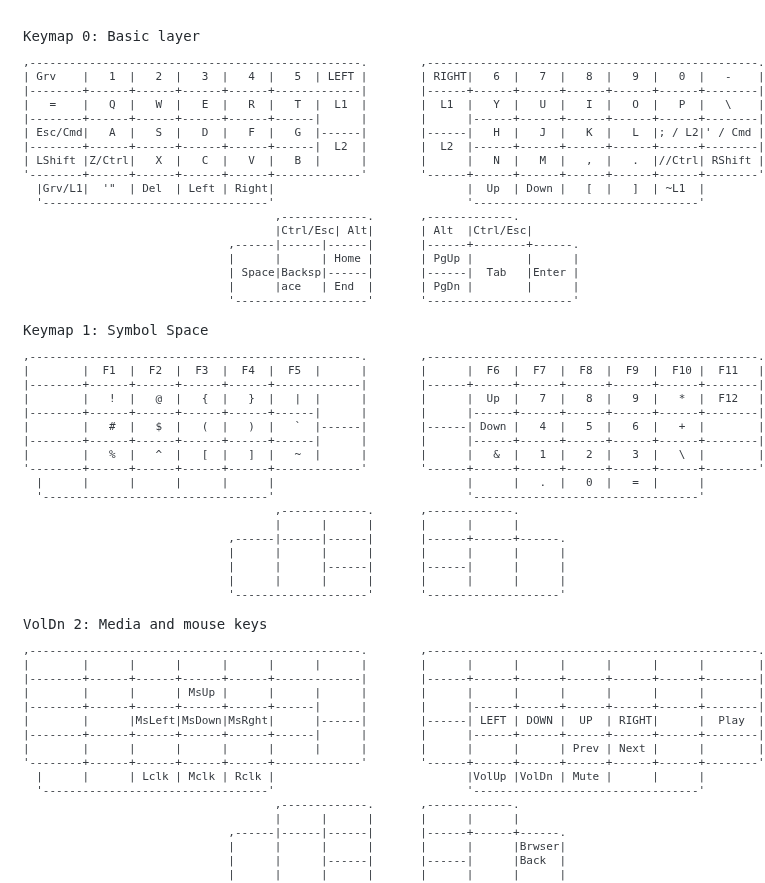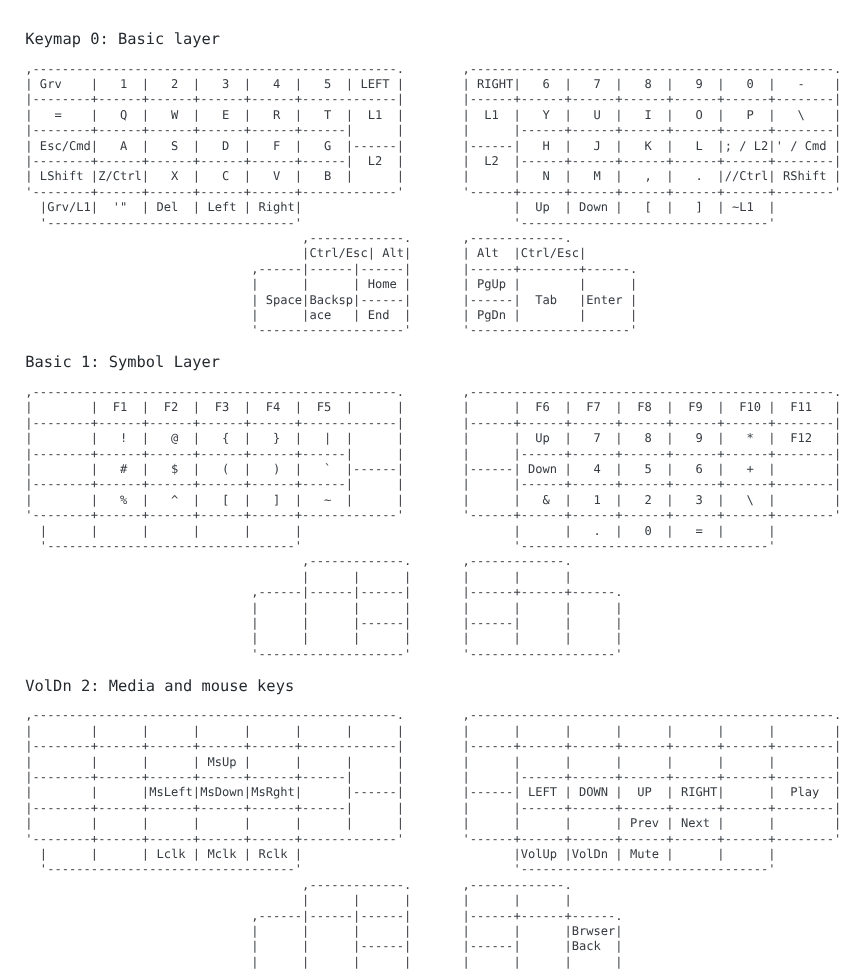--- a/index.html
+++ b/index.html
@@ -57,21 +57,21 @@
                                       ,-------------.       ,-------------.
                                       |Ctrl/Esc| Alt|       | Alt  |Ctrl/Esc|
                                ,------|------|------|       |------+--------+------.
                                |      |      | Home |       | PgUp |        |      |
                                | Space|Backsp|------|       |------|  Tab   |Enter |
                                |      |ace   | End  |       | PgDn |        |      |
                                '--------------------'       '----------------------'</pre>
   </section>
 
   <section class="keymap-section">
-    <div class="section-title">Basic 1: Symbol Layer</div>
+    <div class="section-title">Keymap 1: Symbol Space</div>
     <pre class="keymap-art">,--------------------------------------------------.        ,--------------------------------------------------.
 |        |  F1  |  F2  |  F3  |  F4  |  F5  |      |        |      |  F6  |  F7  |  F8  |  F9  |  F10 |  F11   |
 |--------+------+------+------+------+-------------|        |------+------+------+------+------+------+--------|
 |        |   !  |   @  |   {  |   }  |   |  |      |        |      |  Up  |   7  |   8  |   9  |   *  |  F12   |
 |--------+------+------+------+------+------|      |        |      |------+------+------+------+------+--------|
 |        |   #  |   $  |   (  |   )  |   `  |------|        |------| Down |   4  |   5  |   6  |   +  |        |
 |--------+------+------+------+------+------|      |        |      |------+------+------+------+------+--------|
 |        |   %  |   ^  |   [  |   ]  |   ~  |      |        |      |   &amp;  |   1  |   2  |   3  |   \  |        |
 '--------+------+------+------+------+-------------'        '------+------+------+------+------+------+--------'
   |      |      |      |      |      |                             |      |   .  |   0  |   =  |      |

